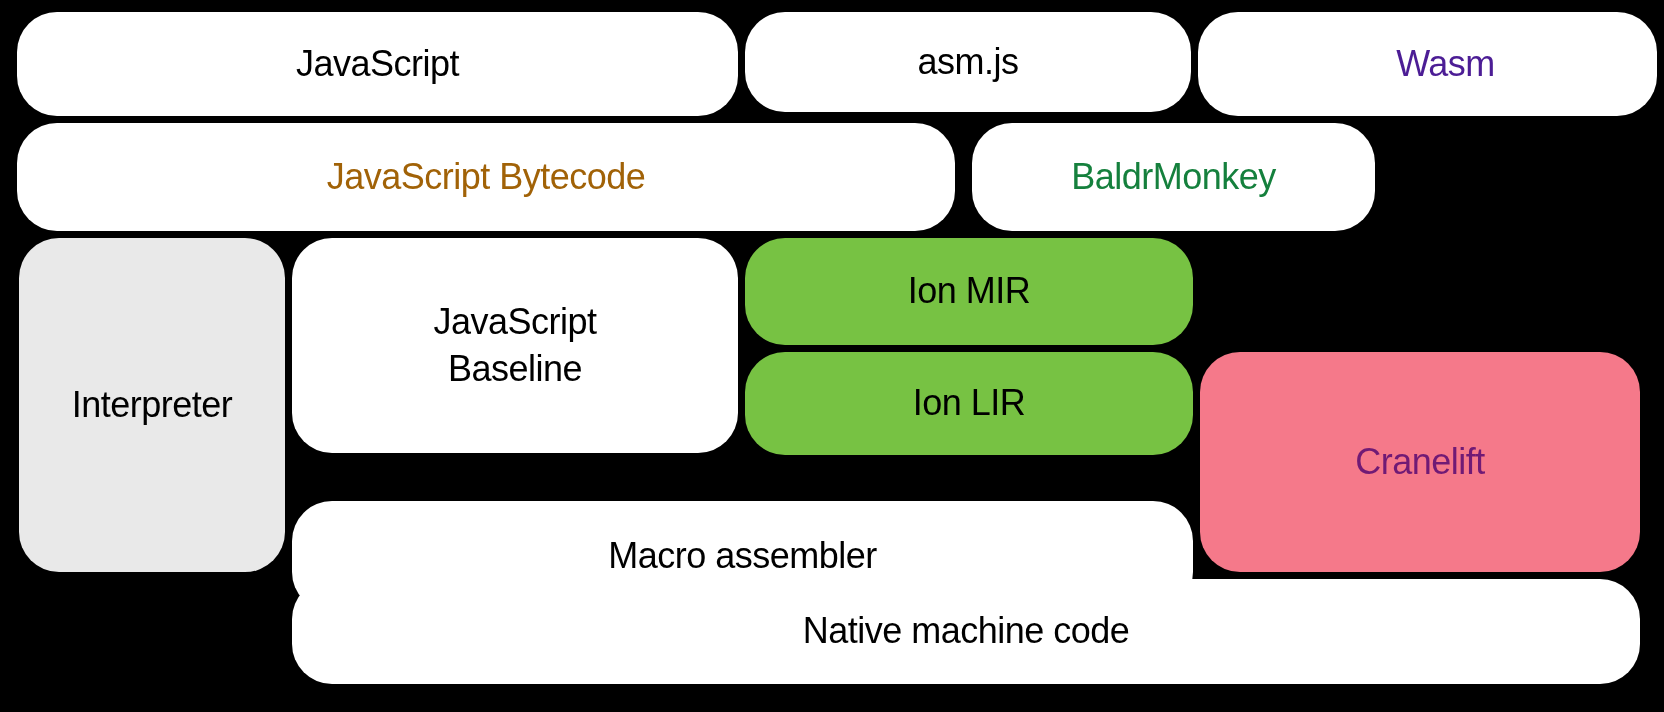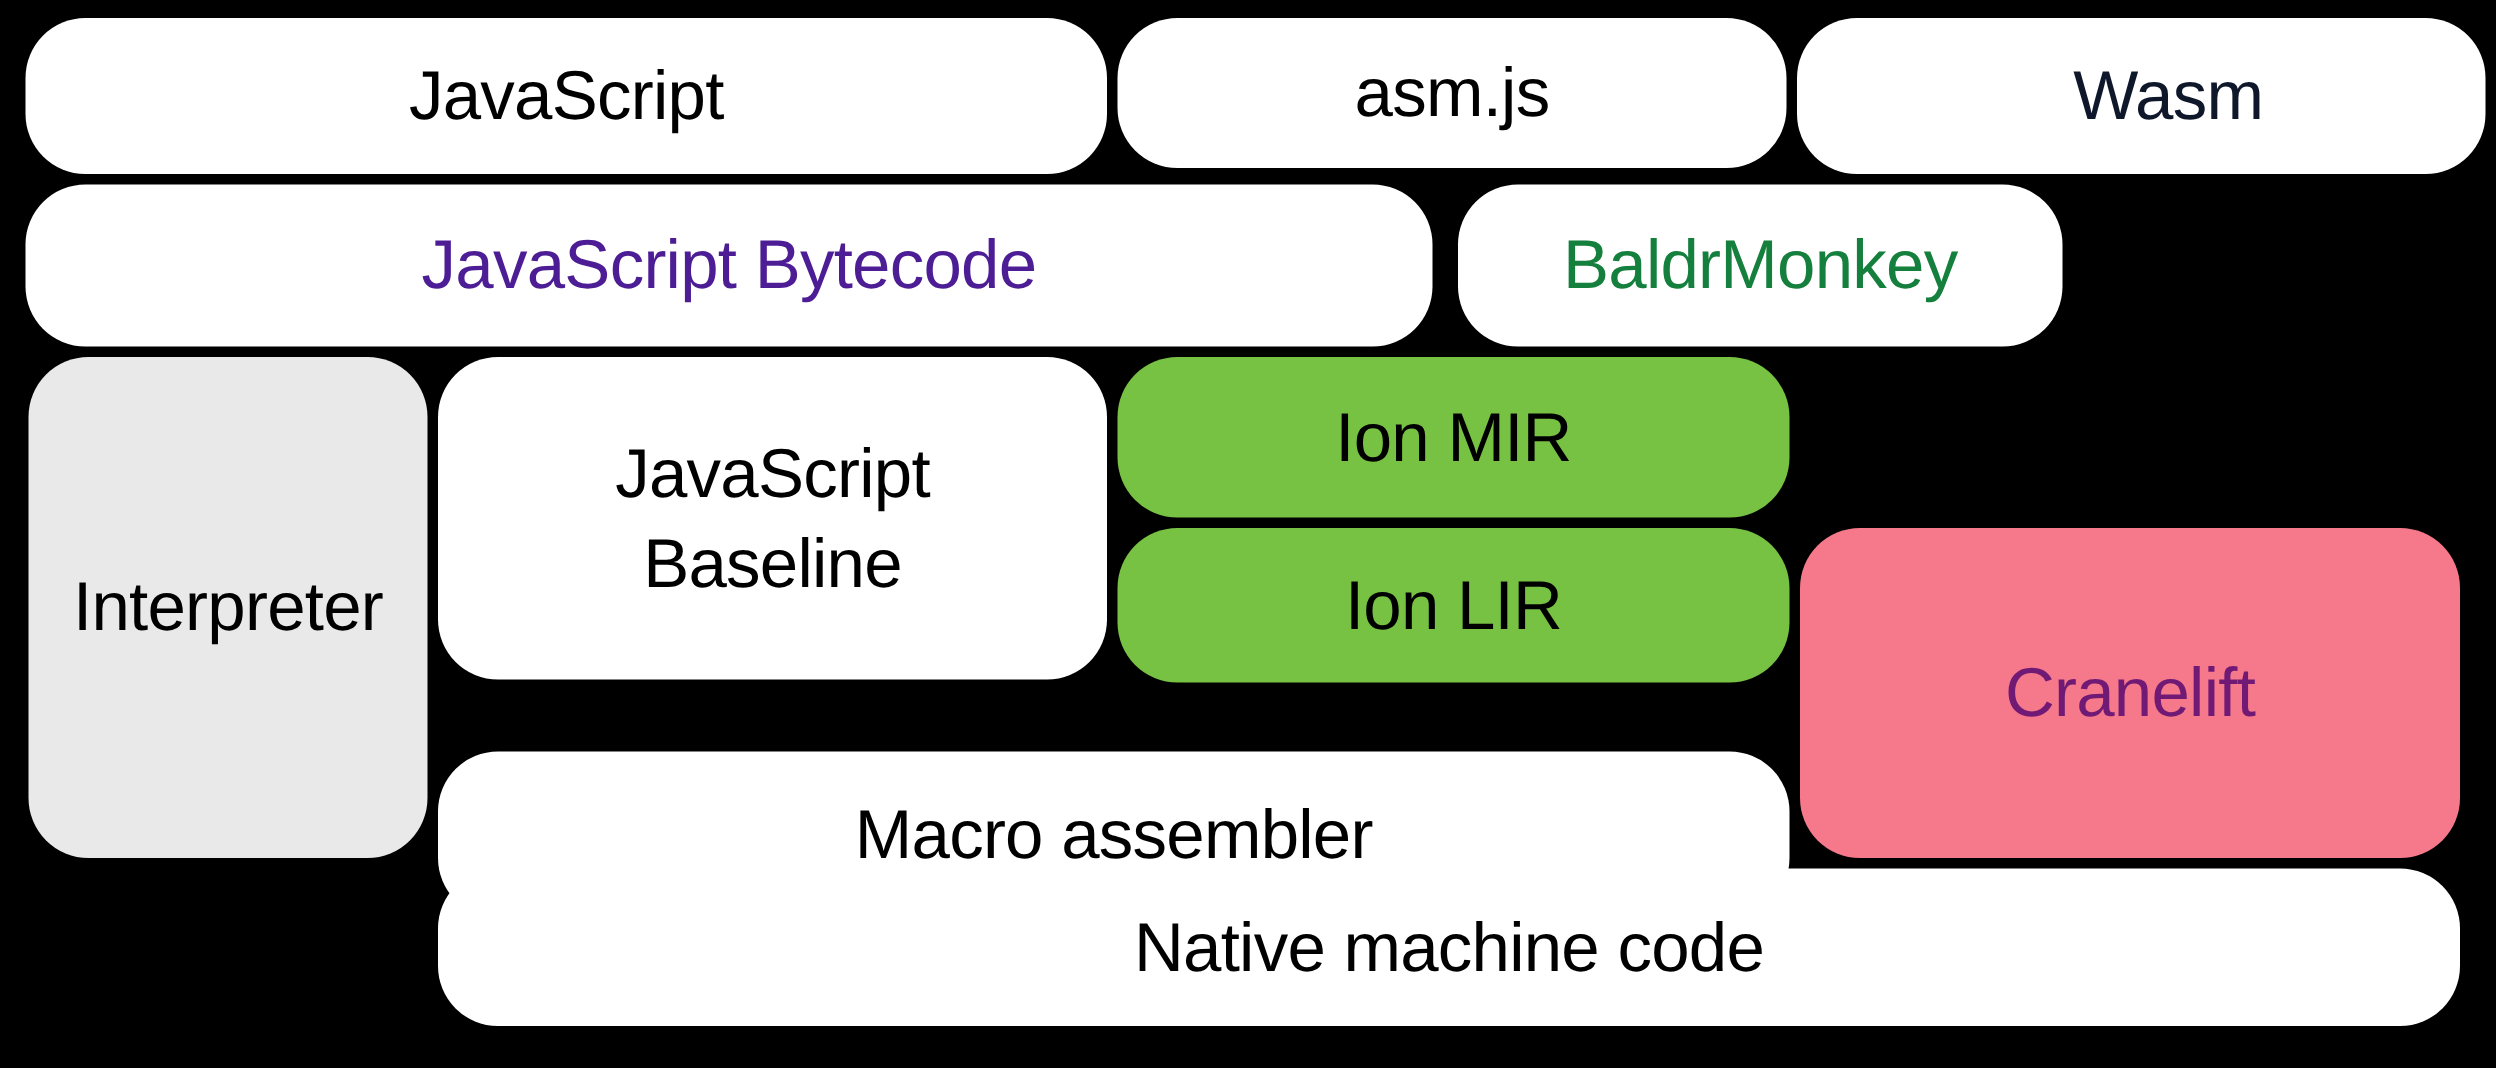--- a/index.html
+++ b/index.html
@@ -14,44 +14,44 @@
     background: #000000;
     overflow: hidden;
     font-family: "Liberation Sans", sans-serif;
   }
   .box {
     position: absolute;
     display: flex;
     align-items: center;
     justify-content: center;
     text-align: center;
-    font-size: 46px;
+    font-size: 36px;
     letter-spacing: -0.5px;
     line-height: 1.3;
     color: #000000;
     box-sizing: border-box;
   }
   .box-label {
     display: block;
   }
 </style>
 </head>
 <body>
 
 <div id="stage" style="background: rgb(0, 0, 0);">
     <div class="box" style="left: 17px; top: 12px; width: 721px; height: 104px; background: rgb(255, 255, 255); border-radius: 40px; color: rgb(0, 0, 0);">
       <span class="box-label">JavaScript</span>
     </div>
     <div class="box" style="left: 745px; top: 12px; width: 446px; height: 100px; background: rgb(255, 255, 255); border-radius: 40px; color: rgb(0, 0, 0);">
       <span class="box-label">asm.js</span>
     </div>
-    <div class="box" style="left: 1198px; top: 12px; width: 459px; height: 104px; background: rgb(255, 255, 255); border-radius: 40px; color: #0f172a; padding-left: 36px;">
+    <div class="box" style="left: 1198px; top: 12px; width: 459px; height: 104px; background: rgb(255, 255, 255); border-radius: 40px; color: #4c1d95; padding-left: 36px;">
       <span class="box-label">Wasm</span>
     </div>
-    <div class="box" style="left: 17px; top: 123px; width: 938px; height: 108px; background: rgb(255, 255, 255); border-radius: 40px; color: #4c1d95;">
+    <div class="box" style="left: 17px; top: 123px; width: 938px; height: 108px; background: rgb(255, 255, 255); border-radius: 40px; color: #a16207;">
       <span class="box-label">JavaScript Bytecode</span>
     </div>
     <div class="box" style="left: 972px; top: 123px; width: 403px; height: 108px; background: rgb(255, 255, 255); border-radius: 40px; color: #15803d;">
       <span class="box-label">BaldrMonkey</span>
     </div>
     <div class="box" style="left: 19px; top: 238px; width: 266px; height: 334px; background: rgb(233, 233, 233); border-radius: 40px; color: rgb(0, 0, 0);">
       <span class="box-label">Interpreter</span>
     </div>
     <div class="box" style="left: 292px; top: 238px; width: 446px; height: 215px; background: rgb(255, 255, 255); border-radius: 40px; color: rgb(0, 0, 0);">
       <span class="box-label">JavaScript<br>Baseline</span>

